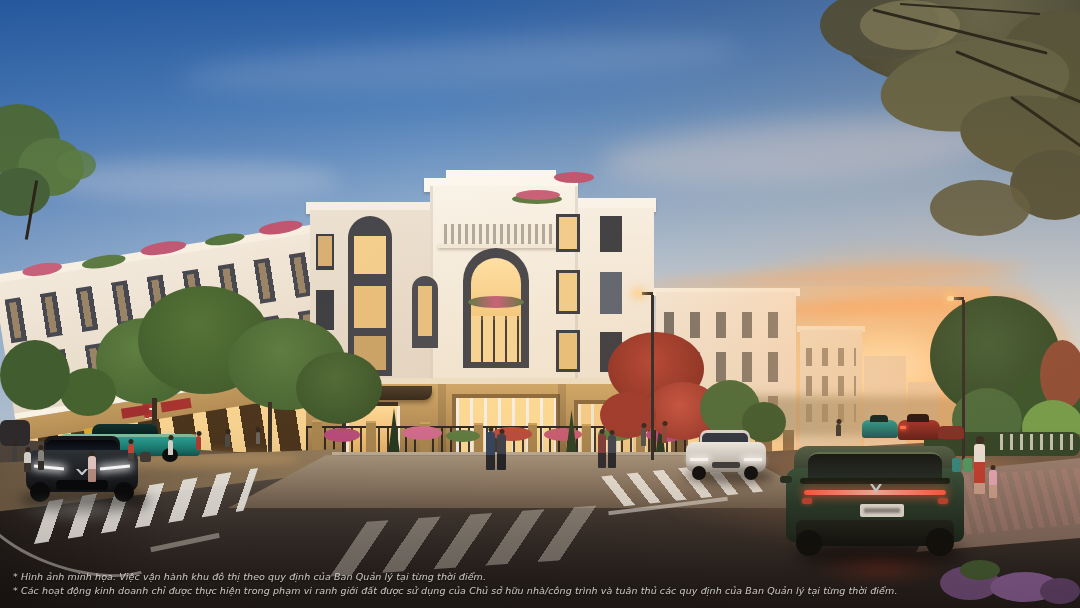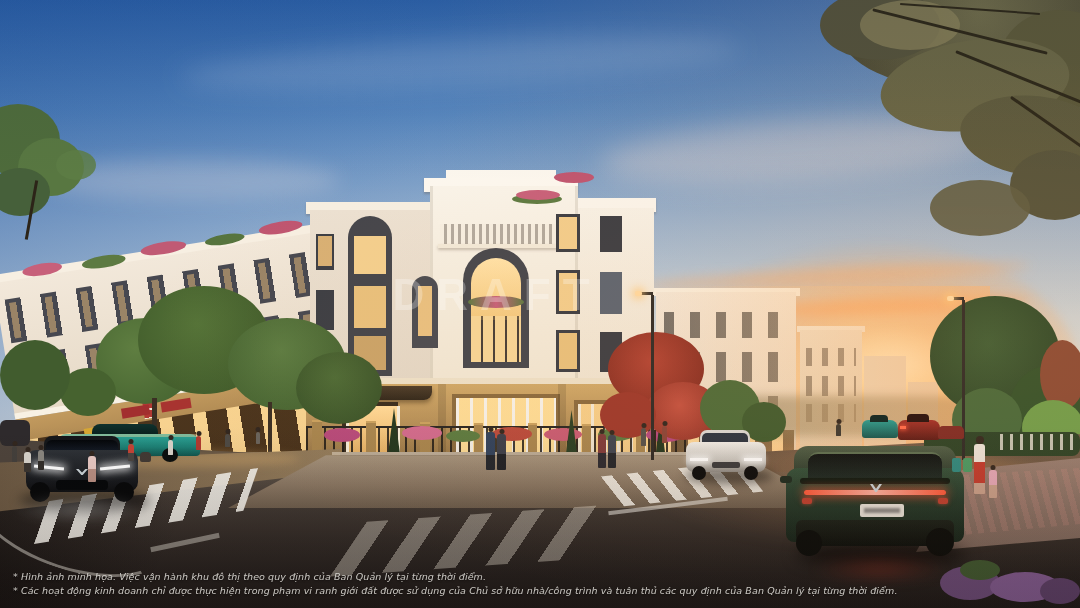--- a/index.html
+++ b/index.html
@@ -290,17 +290,16 @@
   <div class="abs" style="left:1000px;top:130px;width:120px;height:3px;background:#2e2818;transform:rotate(35deg);border-radius:2px;"></div>
   <div class="abs" style="left:900px;top:8px;width:140px;height:2px;background:#2e2818;transform:rotate(4deg);"></div>
   <div class="blob" style="left:-24px;top:104px;width:84px;height:72px;background:#4e6b3b;"></div>
   <div class="blob" style="left:18px;top:138px;width:66px;height:58px;background:#587741;"></div>
   <div class="blob" style="left:-10px;top:168px;width:60px;height:48px;background:#46603a;"></div>
   <div class="blob" style="left:56px;top:150px;width:40px;height:30px;background:#5d7c45;opacity:.85;"></div>
   <div class="abs" style="left:30px;top:180px;width:3px;height:60px;background:#2c2418;transform:rotate(10deg);"></div>
 
   <div class="abs" style="left:0;top:0;width:1080px;height:608px;background:linear-gradient(180deg,rgba(20,40,80,.08) 0%,transparent 30%,transparent 70%,rgba(30,18,12,.22) 100%),radial-gradient(ellipse at 85% 55%,rgba(255,160,80,.10),transparent 60%);"></div>
 
-  <div id="watermark" style="left:497px;top:270px;">DRAFT</div>
   <div class="disc" style="top:585px;">* Các hoạt động kinh doanh chỉ được thực hiện trong phạm vi ranh giới đất được sử dụng của Chủ sở hữu nhà/công trình và tuân thủ các quy định của Ban Quản lý tại từng thời điểm.</div>
   <div class="disc" style="top:571px;">* Hình ảnh minh họa. Việc vận hành khu đô thị theo quy định của Ban Quản lý tại từng thời điểm.</div>
 
 </div>
 
 </body></html>

